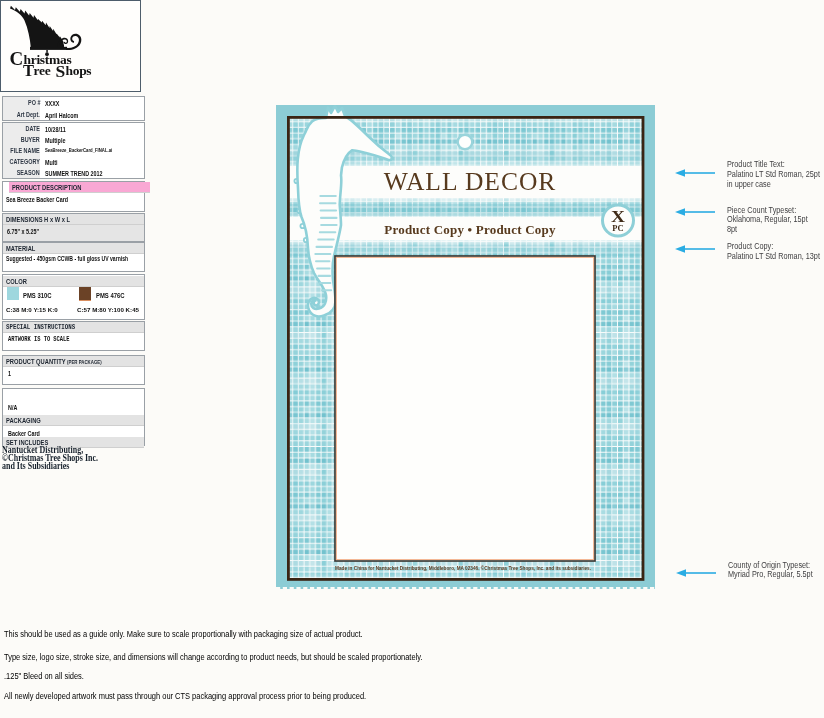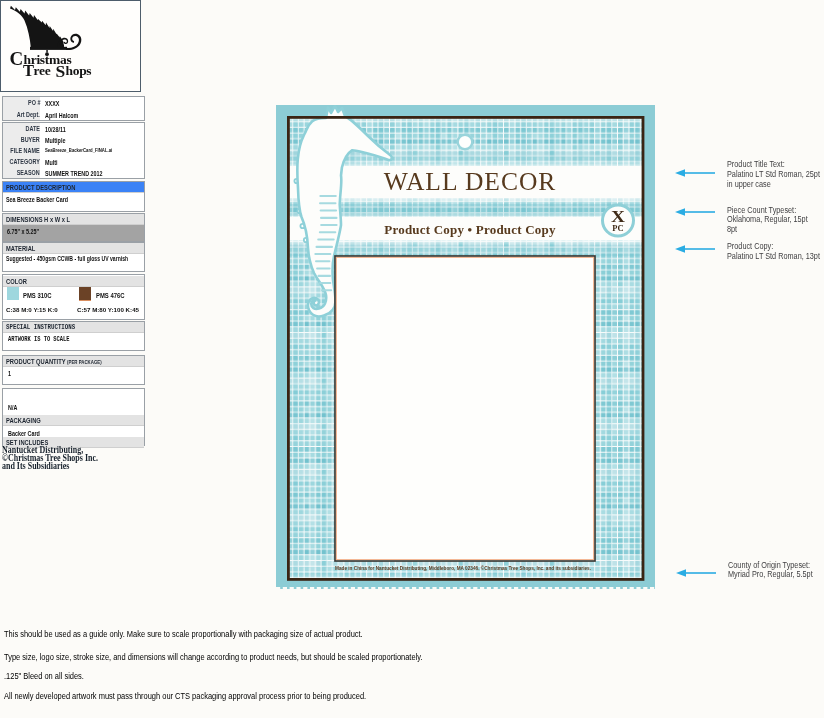--- a/index.html
+++ b/index.html
@@ -54,27 +54,27 @@
     <div style="position:absolute;left:42px;top:24.2px;font-size:5.9px;font-weight:bold;color:#111;white-space:nowrap;transform:scaleX(0.72);transform-origin:0 0;">SeaBreeze_BackerCard_FINAL.ai</div>
     <div style="position:absolute;left:0;top:33px;width:37px;height:11px;background:#ececec;"></div>
     <div style="position:absolute;right:104px;top:35.2px;font-size:6.8px;font-weight:bold;color:#2e3744;white-space:nowrap;transform:scaleX(0.8);transform-origin:100% 0;">CATEGORY</div>
     <div style="position:absolute;left:42px;top:35.2px;font-size:7.5px;font-weight:bold;color:#111;white-space:nowrap;transform:scaleX(0.72);transform-origin:0 0;">Multi</div>
     <div style="position:absolute;left:0;top:44px;width:37px;height:11px;background:#ececec;"></div>
     <div style="position:absolute;right:104px;top:46.2px;font-size:6.8px;font-weight:bold;color:#2e3744;white-space:nowrap;transform:scaleX(0.8);transform-origin:100% 0;">SEASON</div>
     <div style="position:absolute;left:42px;top:46.2px;font-size:7.5px;font-weight:bold;color:#111;white-space:nowrap;transform:scaleX(0.72);transform-origin:0 0;">SUMMER TREND 2012</div>
   </div>
 
 <div style="position:absolute;left:2px;top:181px;width:141px;height:29px;background:#fff;border:0.8px solid #9aa0a6;">
-    <div style="position:absolute;left:0;top:0px;width:100%;height:10px;background:#3b82f6;border-bottom:0.5px solid #cfcfcf;">
+    <div style="position:absolute;left:6px;top:0px;width:100%;height:10px;background:#f9a8d4;border-bottom:0.5px solid #cfcfcf;">
       <span style="position:absolute;left:3px;top:1.4px;font-size:7.4px;font-weight:bold;color:#1d2530;white-space:nowrap;transform:scaleX(0.78);transform-origin:0 0;">PRODUCT DESCRIPTION</span>
     </div>
     <div style="position:absolute;left:3px;top:13px;font-size:7.5px;font-weight:bold;color:#111;white-space:nowrap;transform:scaleX(0.72);transform-origin:0 0;">Sea Breeze Backer Card</div>
   </div>
 
-<div style="position:absolute;left:2px;top:212.5px;width:141px;height:27px;background:#a3a3a3;border:0.8px solid #9aa0a6;">
+<div style="position:absolute;left:2px;top:212.5px;width:141px;height:27px;background:#e5e5e5;border:0.8px solid #9aa0a6;">
     <div style="position:absolute;left:0;top:0px;width:100%;height:10px;background:#e3e3e3;border-bottom:0.5px solid #cfcfcf;">
       <span style="position:absolute;left:3px;top:1.4px;font-size:7.4px;font-weight:bold;color:#1d2530;white-space:nowrap;transform:scaleX(0.78);transform-origin:0 0;">DIMENSIONS H x W x L</span>
     </div>
     <div style="position:absolute;left:4px;top:13px;font-size:7.5px;font-weight:bold;color:#111;white-space:nowrap;transform:scaleX(0.72);transform-origin:0 0;">6.75" x 5.25"</div>
   </div>
 
 <div style="position:absolute;left:2px;top:241.5px;width:141px;height:28px;background:#fff;border:0.8px solid #9aa0a6;">
     <div style="position:absolute;left:3px;top:12px;font-size:6.4px;font-weight:bold;color:#111;white-space:nowrap;transform:scaleX(0.8);transform-origin:0 0;">Suggested - 450gsm CCWB - full gloss UV varnish</div>
     <div style="position:absolute;left:0;top:0px;width:100%;height:10px;background:#e3e3e3;border-bottom:0.5px solid #cfcfcf;">
       <span style="position:absolute;left:3px;top:1.4px;font-size:7.4px;font-weight:bold;color:#1d2530;white-space:nowrap;transform:scaleX(0.78);transform-origin:0 0;">MATERIAL</span>

